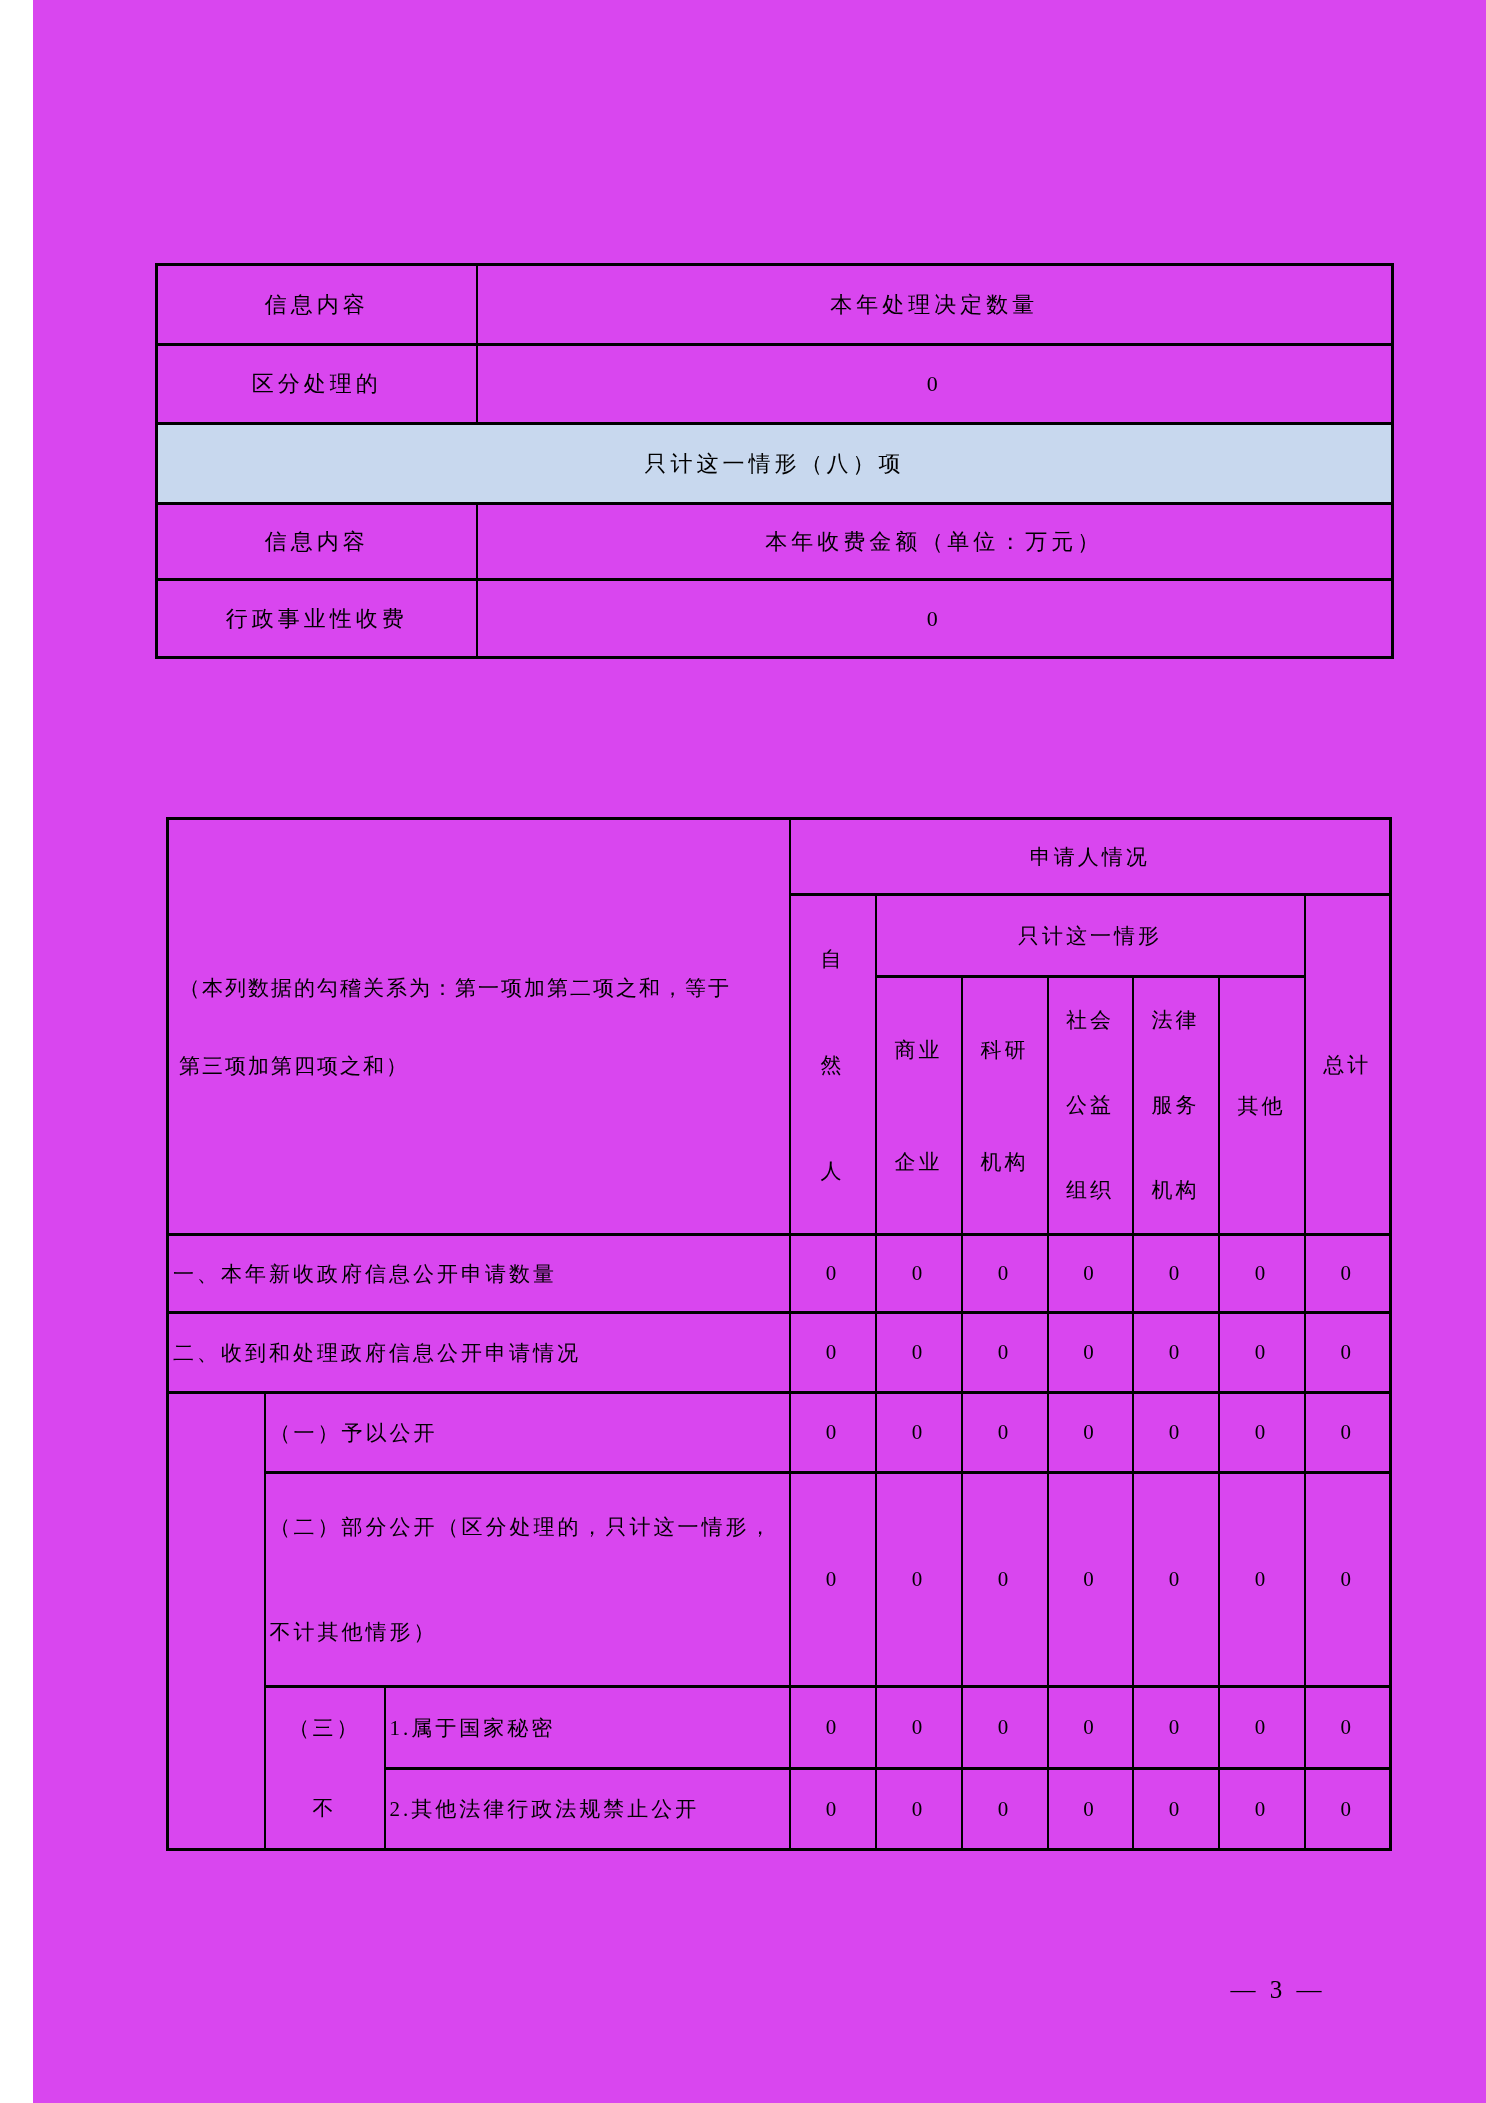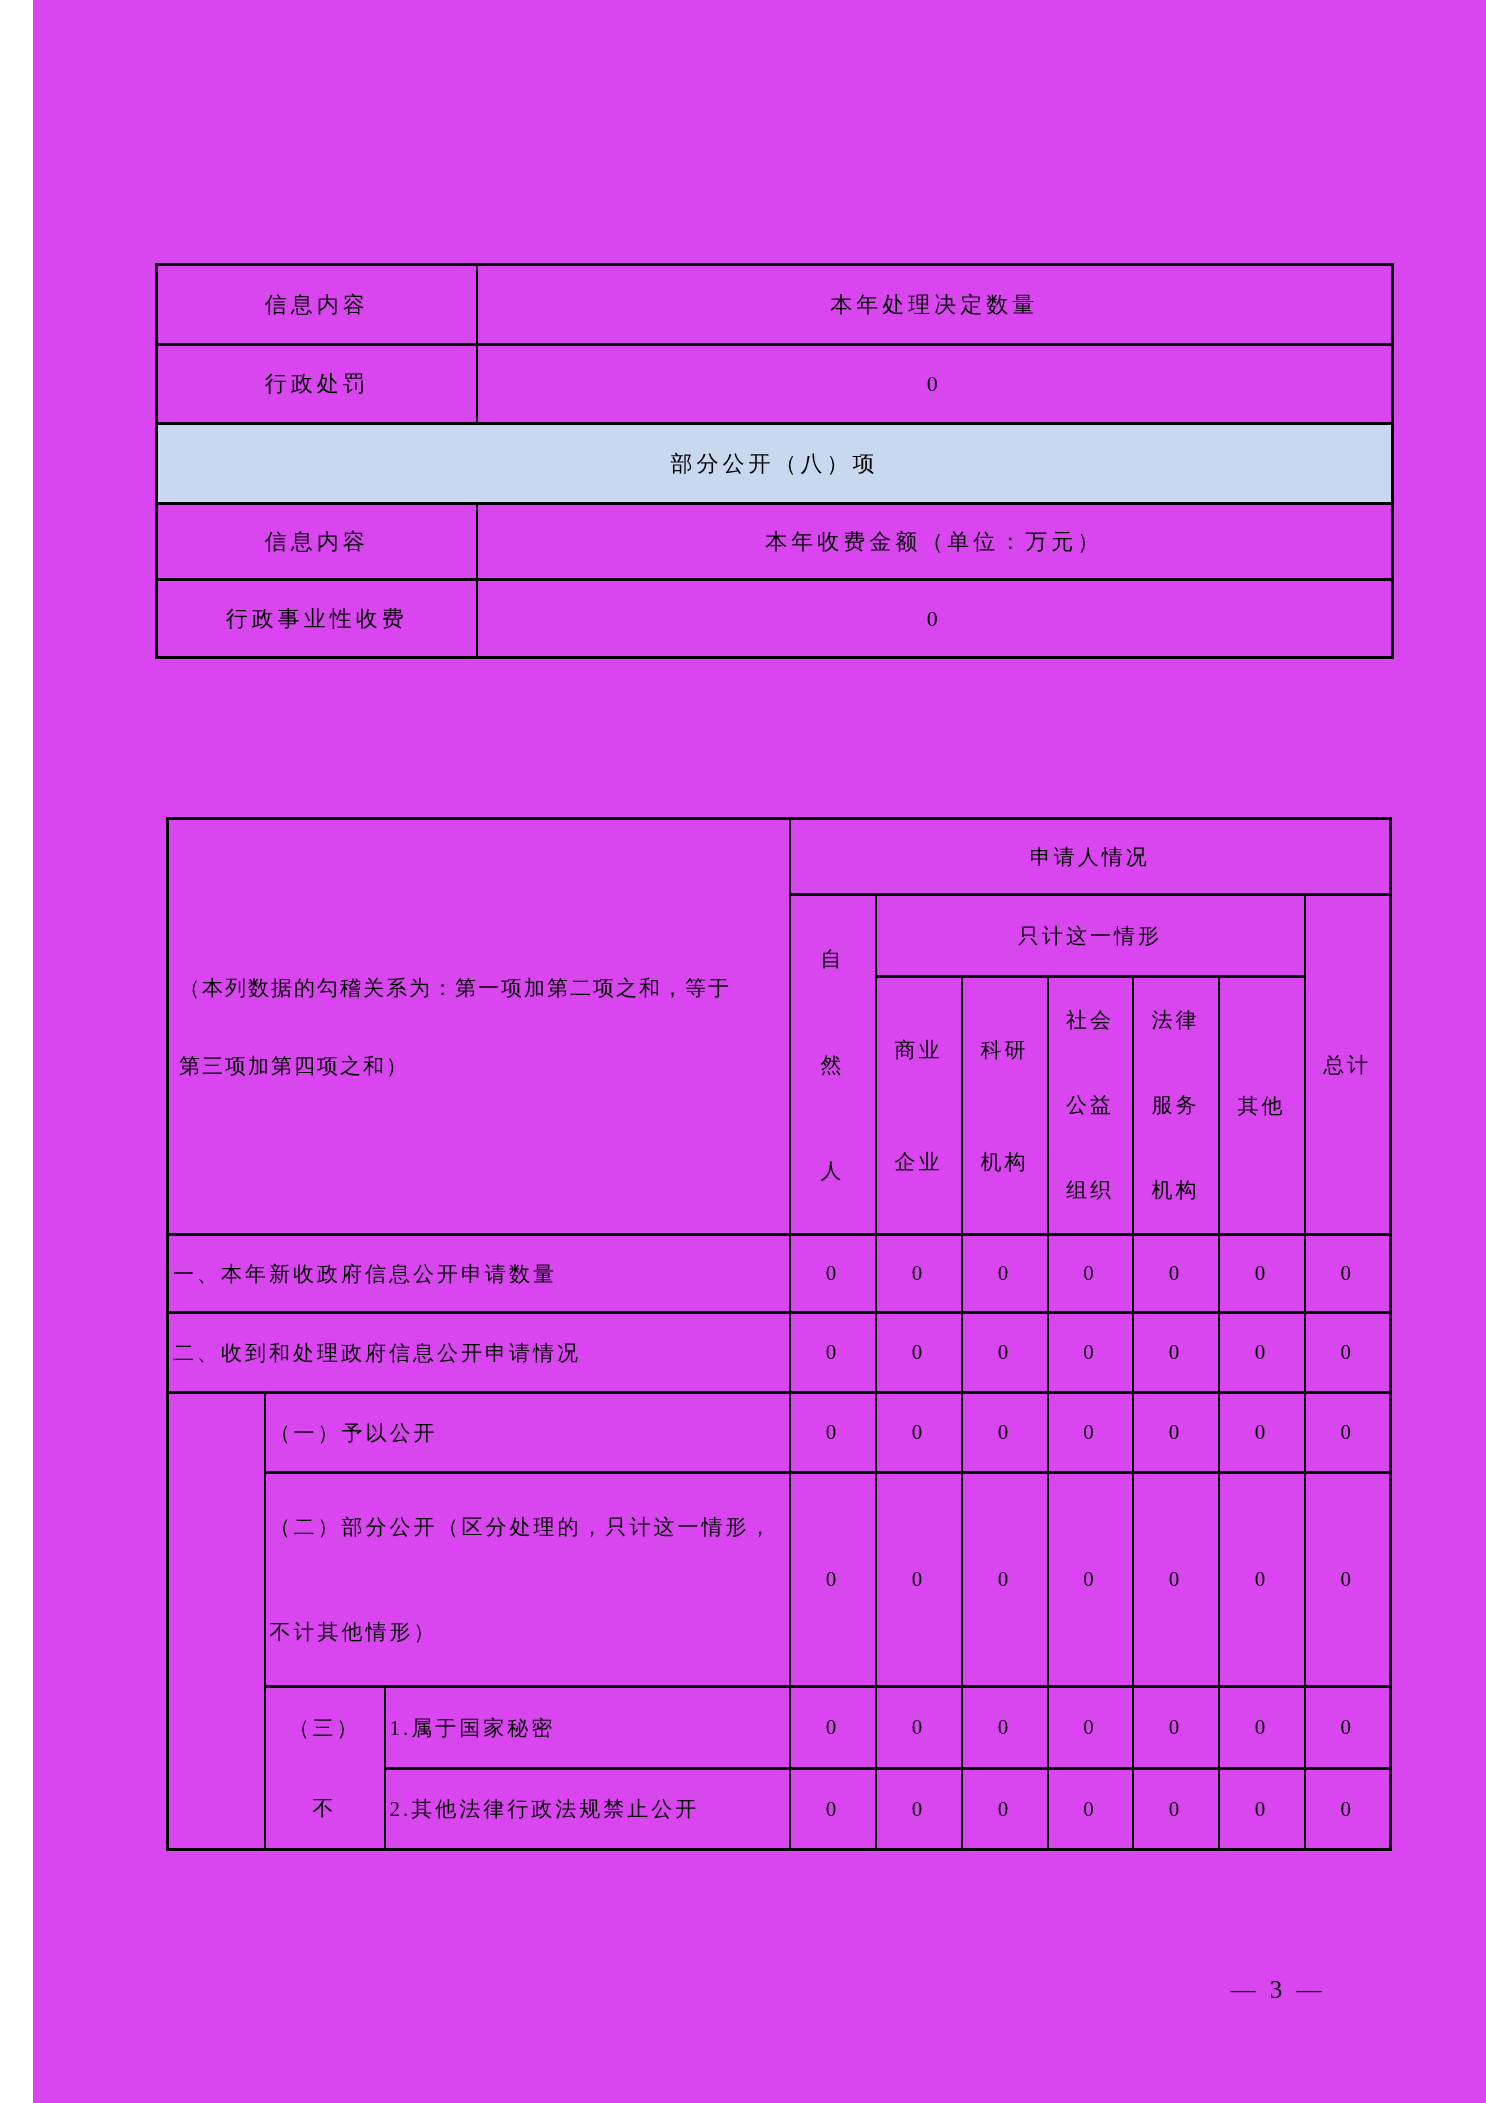--- a/index.html
+++ b/index.html
@@ -43,25 +43,25 @@
     <colgroup>
         <col style="width:320px">
         <col style="width:916px">
       </colgroup>
     <tbody>
         <tr style="height:80px">
       <td>信息内容</td>
       <td>本年处理决定数量</td>
     </tr>
     <tr style="height:79px">
-      <td>行政处罚</td>
+      <td>区分处理的</td>
       <td>0</td>
     </tr>
     <tr style="height:80px">
-      <td colspan="2" style="background:#c8d8ee">部分公开（八）项</td>
+      <td colspan="2" style="background:#c8d8ee">只计这一情形（八）项</td>
     </tr>
     <tr style="height:76px">
       <td>信息内容</td>
       <td>本年收费金额（单位：万元）</td>
     </tr>
     <tr style="height:78px">
       <td>行政事业性收费</td>
       <td>0</td>
     </tr>
   </tbody>

